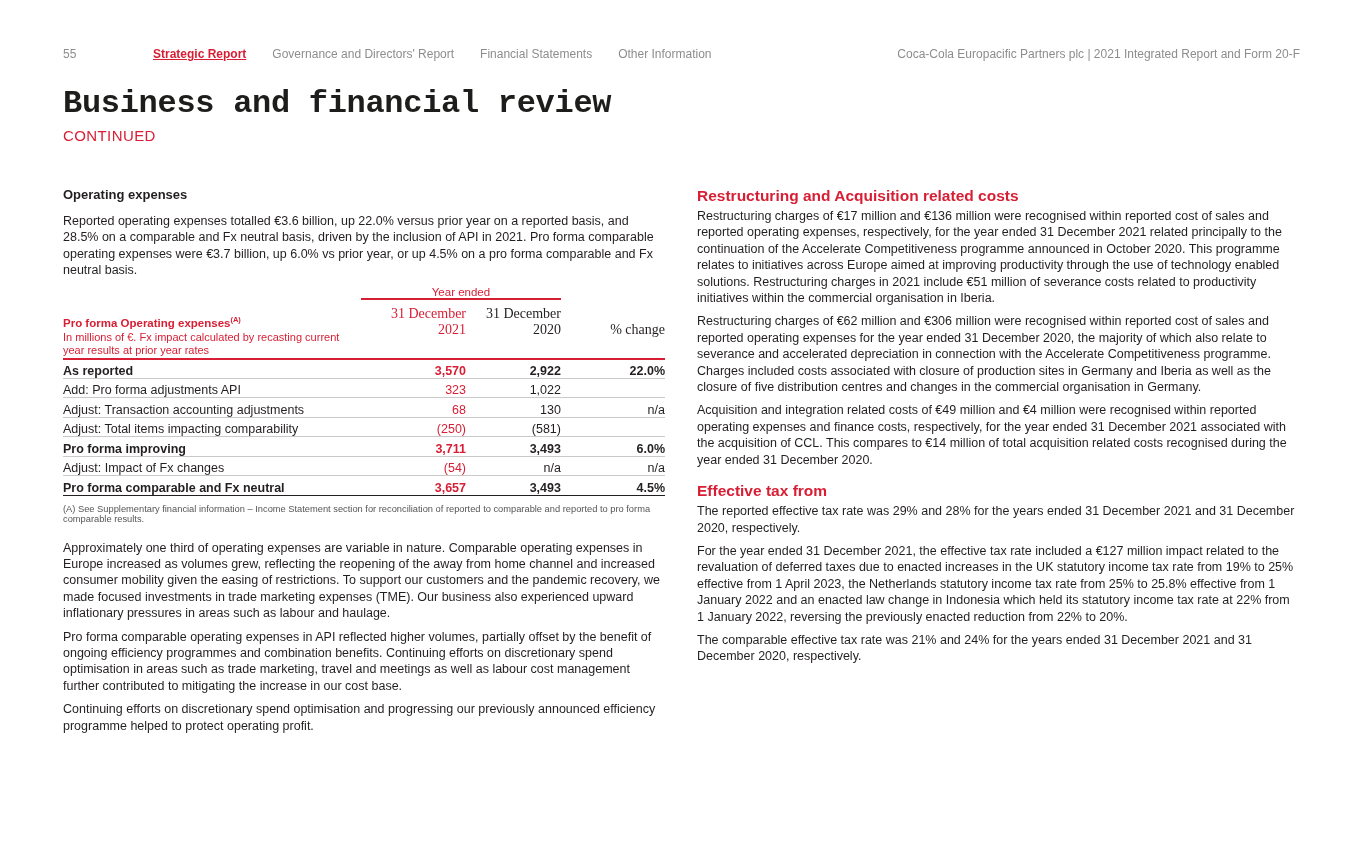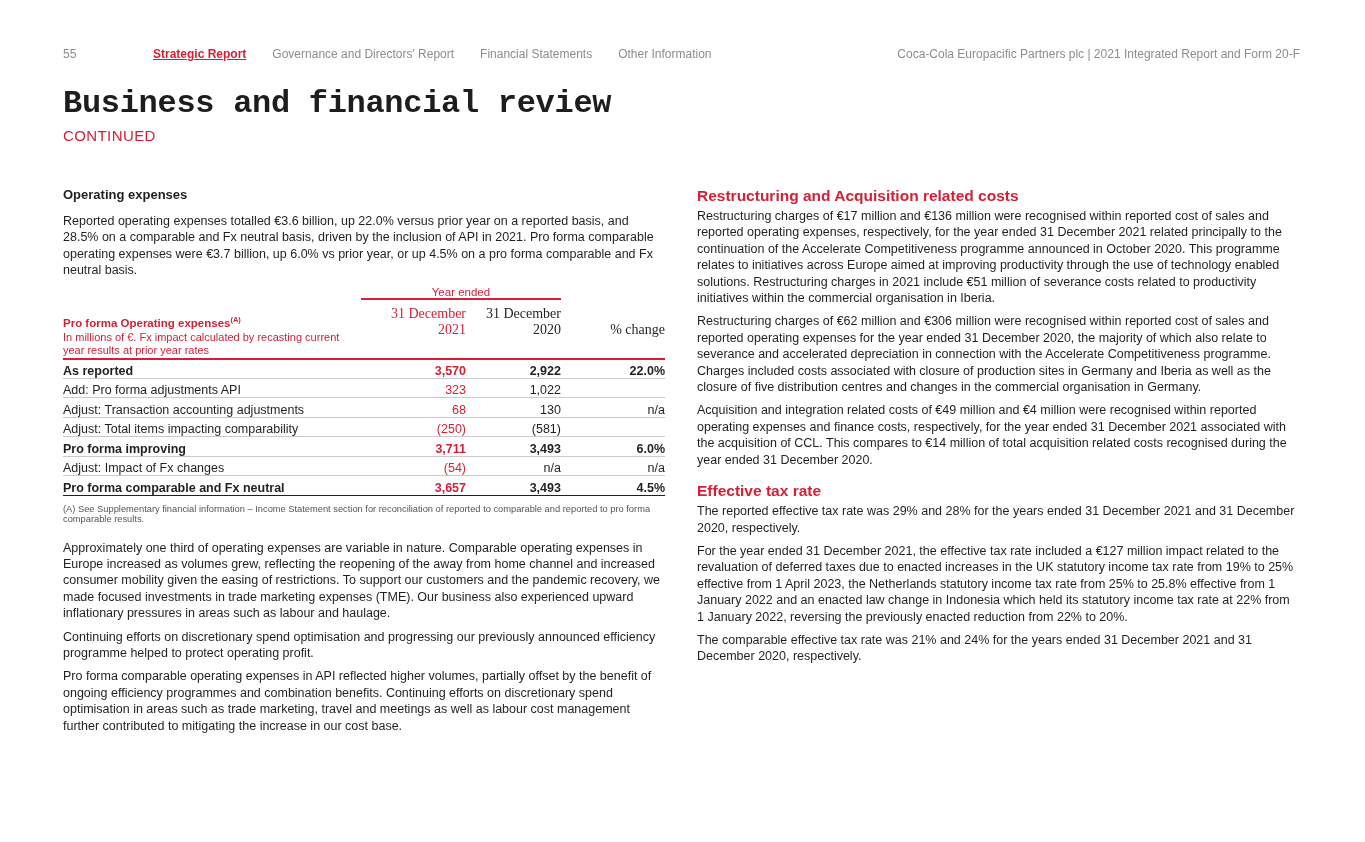--- a/index.html
+++ b/index.html
@@ -210,33 +210,33 @@
             <td class="num v2021">3,657</td>
             <td class="num">3,493</td>
             <td class="num">4.5%</td>
           </tr>
         </tbody>
       </table>
 
       <div class="footnote">(A) See Supplementary financial information – Income Statement section for reconciliation of reported to comparable and reported to pro forma comparable results.</div>
 
       <p class="body">Approximately one third of operating expenses are variable in nature. Comparable operating expenses in Europe increased as volumes grew, reflecting the reopening of the away from home channel and increased consumer mobility given the easing of restrictions. To support our customers and the pandemic recovery, we made focused investments in trade marketing expenses (TME). Our business also experienced upward inflationary pressures in areas such as labour and haulage.</p>
+      <p class="body">Pro forma comparable operating expenses in API reflected higher volumes, partially offset by the benefit of ongoing efficiency programmes and combination benefits. Continuing efforts on discretionary spend optimisation in areas such as trade marketing, travel and meetings as well as labour cost management further contributed to mitigating the increase in our cost base.</p>
       <p class="body">Continuing efforts on discretionary spend optimisation and progressing our previously announced efficiency programme helped to protect operating profit.</p>
-      <p class="body">Pro forma comparable operating expenses in API reflected higher volumes, partially offset by the benefit of ongoing efficiency programmes and combination benefits. Continuing efforts on discretionary spend optimisation in areas such as trade marketing, travel and meetings as well as labour cost management further contributed to mitigating the increase in our cost base.</p>
     </div>
 
     <div class="col-right">
       <div class="section">
         <div class="red-heading">Restructuring and Acquisition related costs</div>
         <p class="body">Restructuring charges of €17 million and €136 million were recognised within reported cost of sales and reported operating expenses, respectively, for the year ended 31 December 2021 related principally to the continuation of the Accelerate Competitiveness programme announced in October 2020. This programme relates to initiatives across Europe aimed at improving productivity through the use of technology enabled solutions. Restructuring charges in 2021 include €51 million of severance costs related to productivity initiatives within the commercial organisation in Iberia.</p>
         <p class="body">Restructuring charges of €62 million and €306 million were recognised within reported cost of sales and reported operating expenses for the year ended 31 December 2020, the majority of which also relate to severance and accelerated depreciation in connection with the Accelerate Competitiveness programme. Charges included costs associated with closure of production sites in Germany and Iberia as well as the closure of five distribution centres and changes in the commercial organisation in Germany.</p>
         <p class="body">Acquisition and integration related costs of €49 million and €4 million were recognised within reported operating expenses and finance costs, respectively, for the year ended 31 December 2021 associated with the acquisition of CCL. This compares to €14 million of total acquisition related costs recognised during the year ended 31 December 2020.</p>
       </div>
       <div class="section">
-        <div class="red-heading">Effective tax rate</div>
+        <div class="red-heading">Effective tax from</div>
         <p class="body">The reported effective tax rate was 29% and 28% for the years ended 31 December 2021 and 31 December 2020, respectively.</p>
         <p class="body">For the year ended 31 December 2021, the effective tax rate included a €127 million impact related to the revaluation of deferred taxes due to enacted increases in the UK statutory income tax rate from 19% to 25% effective from 1 April 2023, the Netherlands statutory income tax rate from 25% to 25.8% effective from 1 January 2022 and an enacted law change in Indonesia which held its statutory income tax rate at 22% from 1 January 2022, reversing the previously enacted reduction from 22% to 20%.</p>
         <p class="body">The comparable effective tax rate was 21% and 24% for the years ended 31 December 2021 and 31 December 2020, respectively.</p>
       </div>
     </div>
 
   </div>
 </div>
 
 </body></html>

